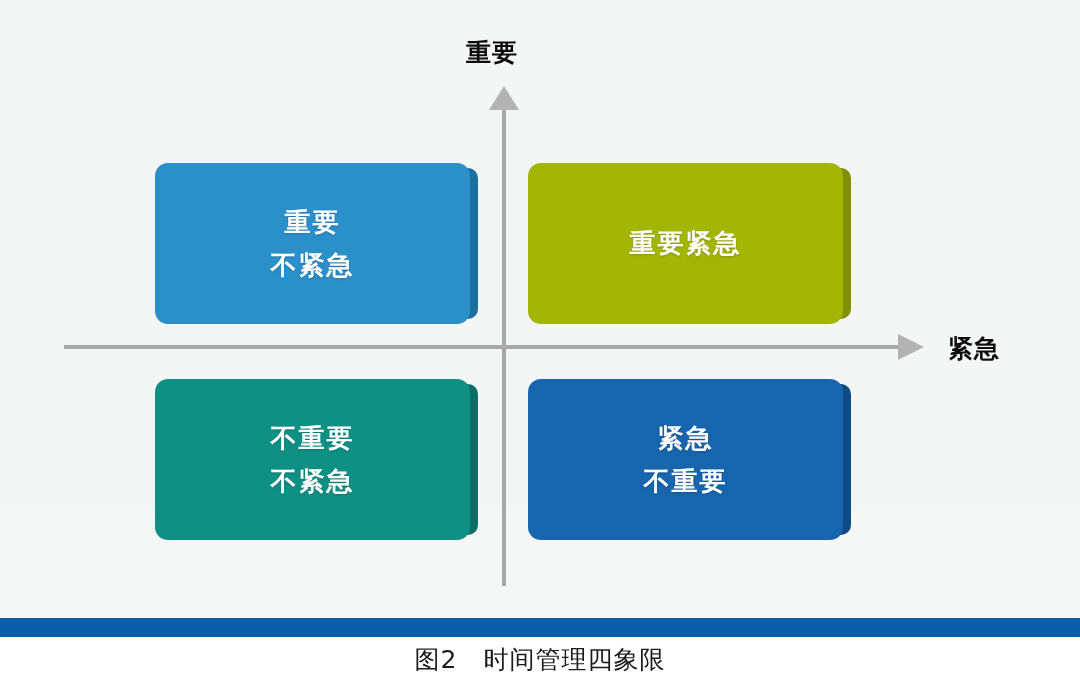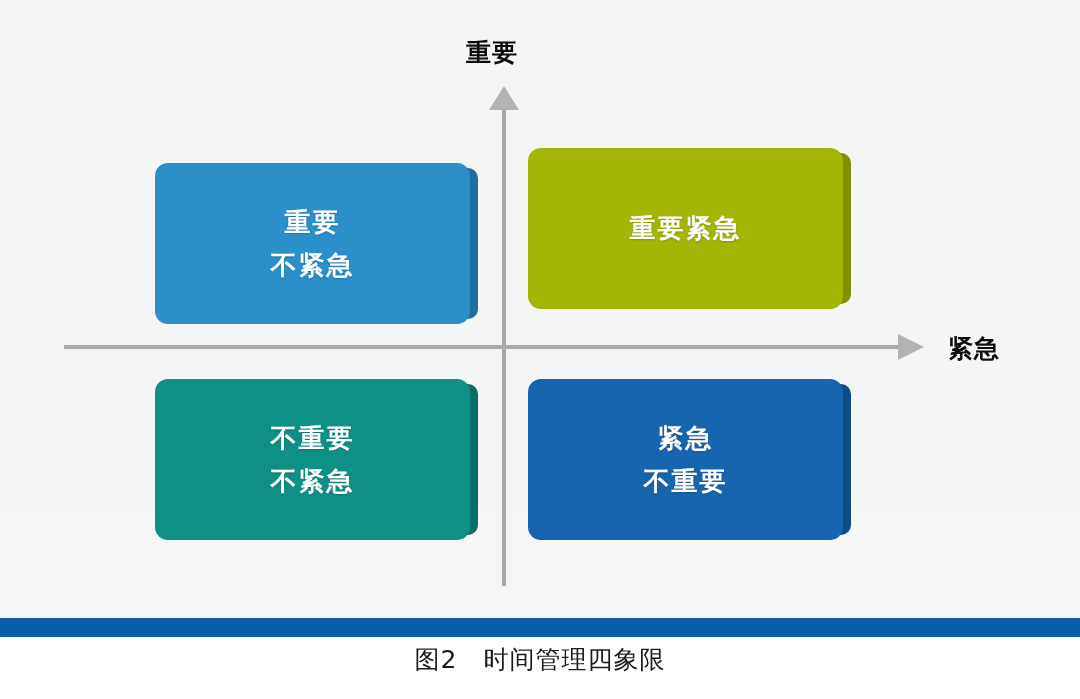--- a/index.html
+++ b/index.html
@@ -105,21 +105,21 @@
     text-align: center;
     color: #ffffff;
     font-size: 26px;
     font-weight: bold;
     letter-spacing: 2px;
     line-height: 1.62;
     text-shadow: 0 1px 2px rgba(0,0,0,0.18);
   }
 
   #quad-important-not-urgent  { left: 155px; top: 163px; width: 315px; height: 161px; }
-  #quad-important-urgent      { left: 528px; top: 148px; width: 315px; height: 161px; }
+  #quad-important-urgent      { left: 528px; top: 163px; width: 315px; height: 161px; }
   #quad-not-important-not-urgent { left: 155px; top: 379px; width: 315px; height: 161px; }
   #quad-urgent-not-important  { left: 528px; top: 379px; width: 315px; height: 161px; }
 
   
   .bottom-rule {
     position: absolute;
     left: 0;
     top: 618px;
     width: 1080px;
     height: 19px;

